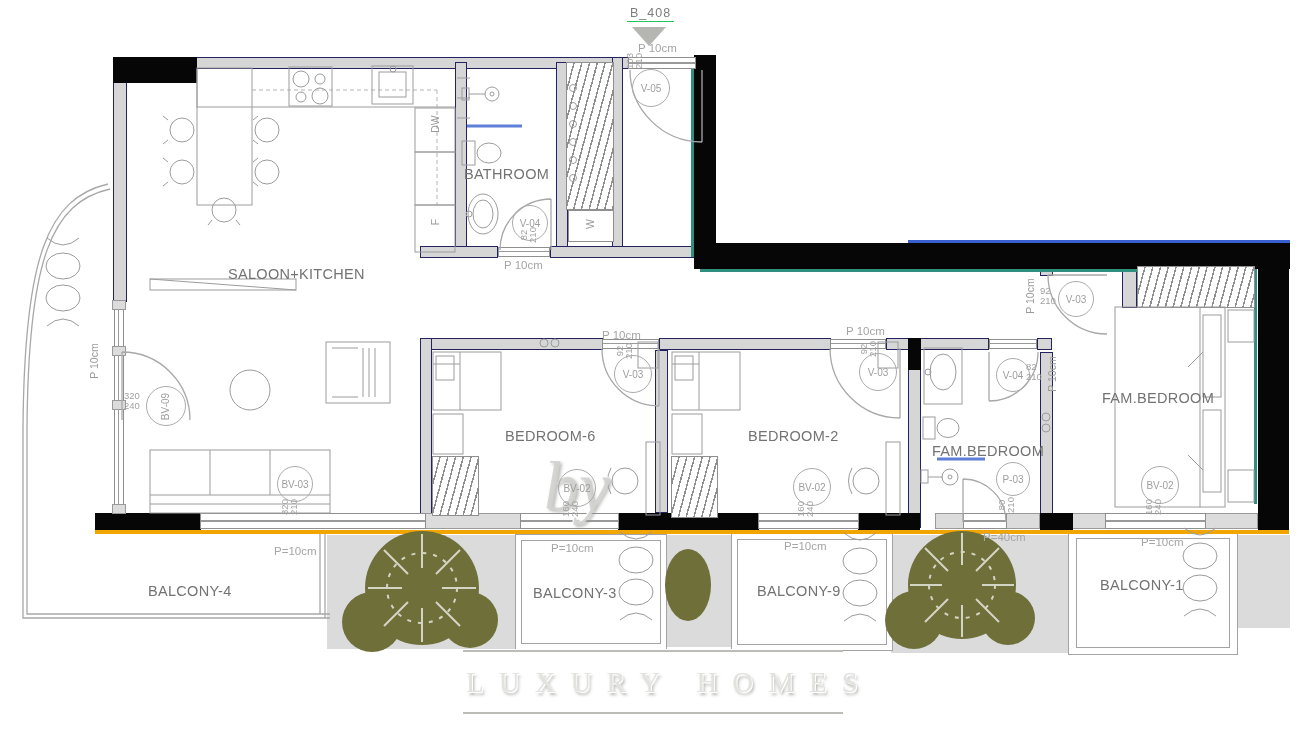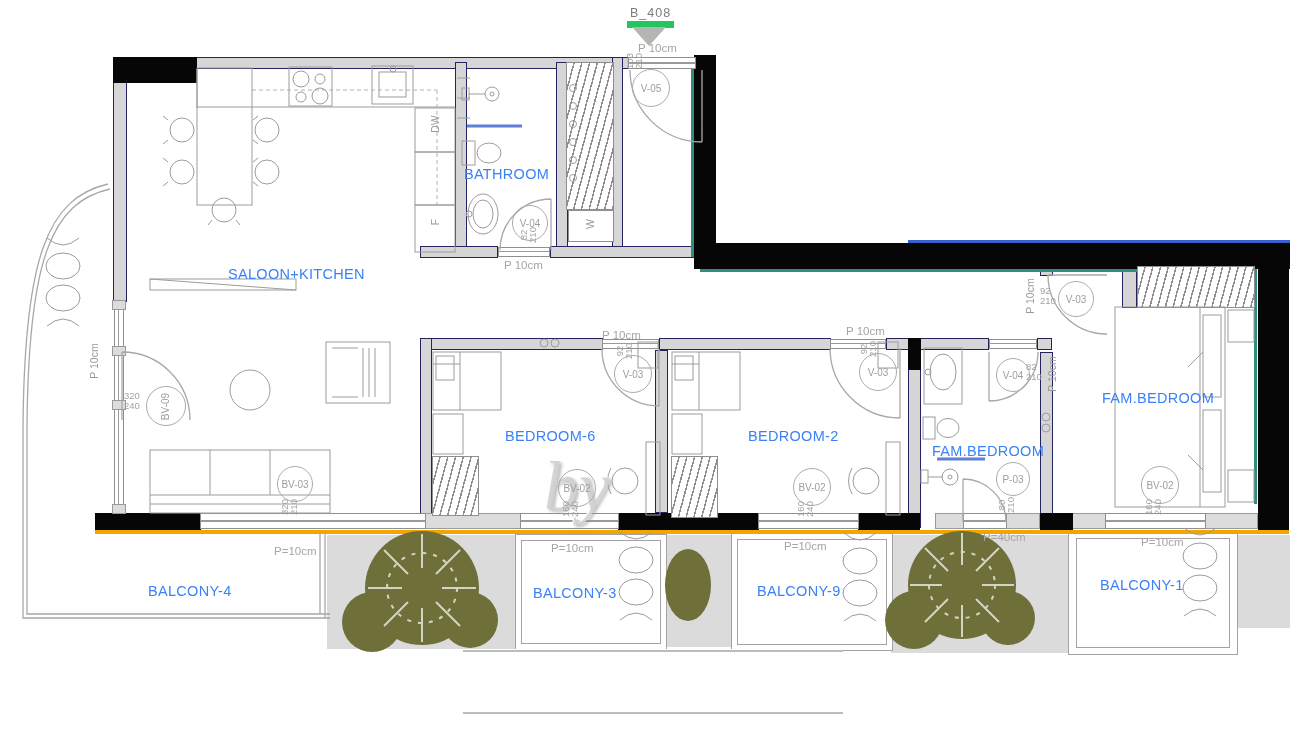--- a/index.html
+++ b/index.html
@@ -8,34 +8,34 @@
         font-family:"Liberation Sans",sans-serif;overflow:hidden;}
   .a{position:absolute;box-sizing:border-box;}
   .w{background:#d6d6d6;border:1px solid #23235f;}
   .wb{background:#060606;}
   .win{background:linear-gradient(to bottom,#fff 42%,#9a9a9a 42%,#9a9a9a 56%,#fff 56%);border:1px solid #8f8f8f;}
   .winv{background:linear-gradient(to right,#fff 42%,#9a9a9a 42%,#9a9a9a 56%,#fff 56%);border:1px solid #8f8f8f;}
   .sill{background:#dcdcdc;border:1px solid #9a9a9a;}
   .paved{background:#dbdbdb;}
   .balc{background:#fff;border:1.5px solid #a3a3a3;}
   .hatch{background:repeating-linear-gradient(105deg,#fff 0 6px,#8f8f8f 6px 7.5px);border:1px solid #8f8f8f;}
-  .lab{font-size:14.5px;color:#3b82f6;white-space:nowrap;letter-spacing:.3px;z-index:7;}
+  .lab{font-size:14.5px;color:#737373;white-space:nowrap;letter-spacing:.3px;z-index:7;}
   .glab{font-size:11.5px;color:#a5a5a5;white-space:nowrap;z-index:6;}
   .vlab{font-size:10.5px;color:#9a9a9a;transform:rotate(-90deg);white-space:nowrap;z-index:6;text-align:center;}
   .tag{border:1px solid #ababab;border-radius:50%;display:flex;align-items:center;justify-content:center;
        font-size:10px;color:#9e9e9e;z-index:6;background:transparent;}
   .dims{display:flex;flex-direction:column;align-items:center;font-size:9.5px;line-height:9px;
         color:#a2a2a2;transform:rotate(-90deg);white-space:nowrap;z-index:6;}
   .dimsh{font-size:9.5px;line-height:10px;color:#a2a2a2;white-space:nowrap;z-index:6;}
   .acc-orange{background:var(--orange);}
   .acc-teal{background:var(--teal);}
   .acc-blue{background:var(--blue);}
   .tri{width:0;height:0;border-left:17px solid transparent;border-right:17px solid transparent;
        border-top:19px solid #b5b5b2;background:none!important;}
-  .unit{font-size:12.5px;color:#7d7d7d;border-bottom:7px solid #22c55e;padding:0 3px 1px 3px;letter-spacing:1px;}
+  .unit{font-size:12.5px;color:#7d7d7d;border-bottom:1px solid #22c55e;padding:0 3px 1px 3px;letter-spacing:1px;}
   .wm-brand{font-family:"Liberation Serif","DejaVu Serif",serif;font-size:106px;line-height:1;
        color:rgba(247,247,244,.95);z-index:5;white-space:nowrap;
        text-shadow:2px 2px 0 #c9c9c6,4px 5px 5px rgba(110,110,108,.55),-1px -1px 0 #e6e6e3;}
   .wm-by{font-family:"Liberation Serif","DejaVu Serif",serif;font-style:italic;font-size:70px;line-height:1;
        color:rgba(210,210,207,.9);z-index:5;text-shadow:2px 2px 3px rgba(150,150,148,.6),-1px -1px 0 #fff;margin-left:46px;}
   .wm-tag{font-family:"Liberation Serif","DejaVu Serif",serif;font-size:29px;letter-spacing:15px;color:#e2e2df;
        z-index:5;white-space:nowrap;text-shadow:1px 1px 0 #fff,2px 3px 3px rgba(120,120,118,.6);}
   .wm-line{background:#bcbcb9;height:2px;box-shadow:0 -1px 0 #fff;z-index:5;}
   svg.overlay{position:absolute;left:0;top:0;z-index:4;pointer-events:none;}
   .z2{z-index:2;} .z3{z-index:3;}
@@ -259,20 +259,21 @@
       <g stroke="#fff" stroke-width="2" opacity=".7" fill="none">
         <path d="M982,585 L1014,585 M976,599 L999,622 M962,605 L962,637 M948,599 L925,622 M942,585 L910,585 M948,571 L925,548 M962,565 L962,533 M976,571 L999,548"></path>
         <circle cx="962" cy="585" r="33" stroke-dasharray="4,7"></circle>
       </g>
     </g>
     <ellipse cx="688" cy="585" rx="23" ry="36" fill="#6f6f3a"></ellipse>
   </svg>
 
   <div class="a wm-by" style="left:498px;top:452px">by</div>
   <div class="a wm-line" style="left:463px;top:650px;width:380px"></div>
+  <div class="a wm-tag" style="left:466px;top:666px">LUXURY HOMES</div>
   <div class="a wm-line" style="left:463px;top:712px;width:380px"></div>
 
   <div class="a unit" style="left:627px;top:6px">B_408</div>
   <div class="a tri" style="left:632px;top:27px"></div>
 
   <div class="a lab" style="left:228px;top:266px">SALOON+KITCHEN</div>
   <div class="a lab" style="left:464px;top:166px">BATHROOM</div>
   <div class="a lab" style="left:505px;top:428px">BEDROOM-6</div>
   <div class="a lab" style="left:748px;top:428px">BEDROOM-2</div>
   <div class="a lab" style="left:932px;top:443px">FAM.BEDROOM</div>

